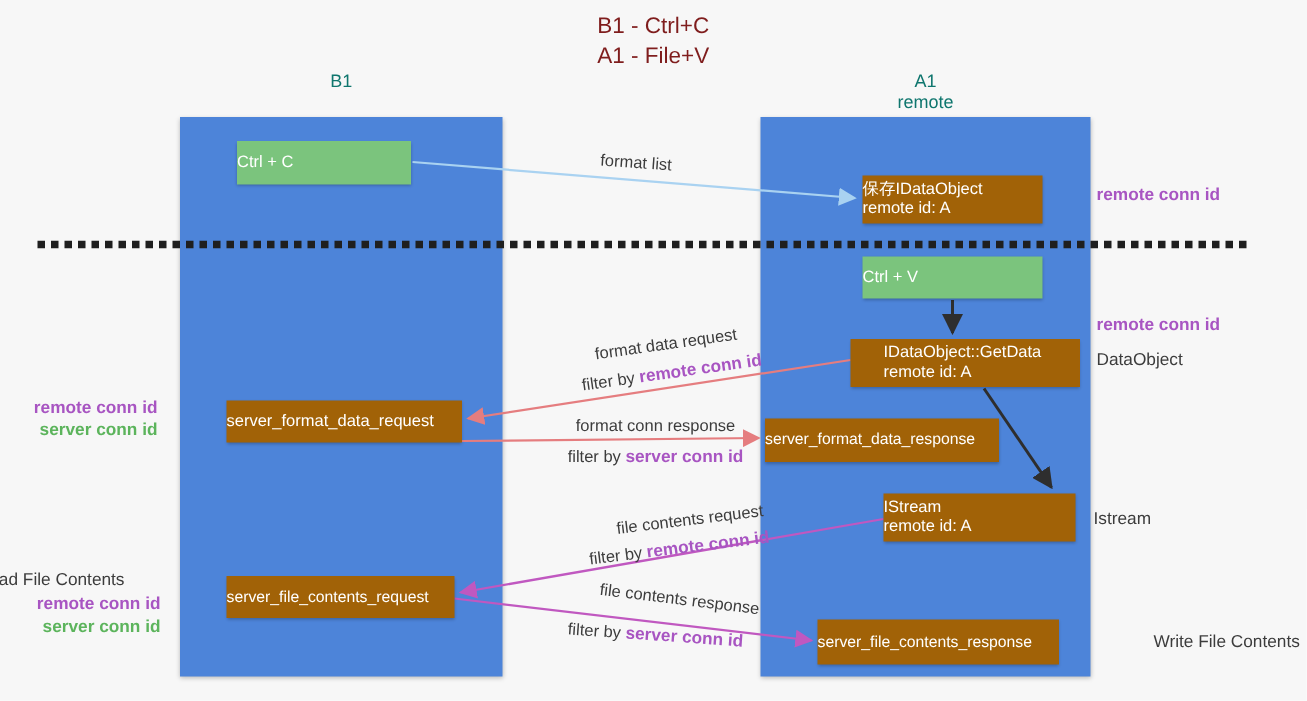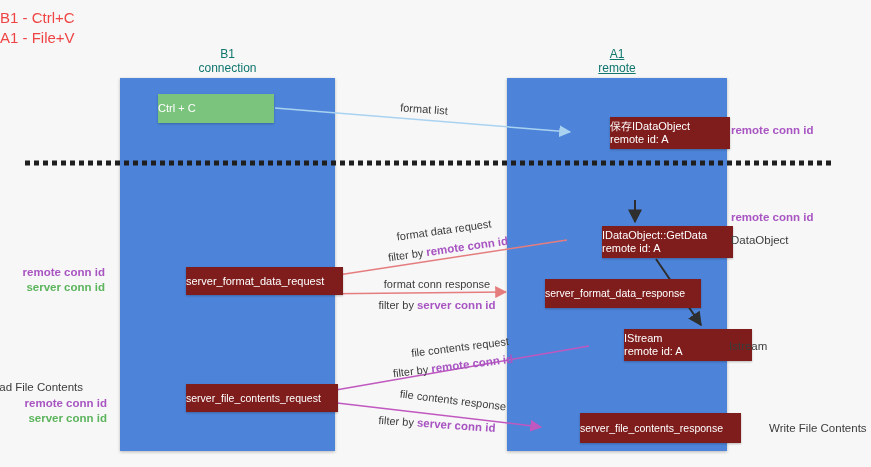--- a/index.html
+++ b/index.html
@@ -1,52 +1,51 @@
 <!DOCTYPE html>
 <html><head>
 <meta charset="utf-8">
 <style>
   html,body{margin:0;padding:0;}
   .canvas{
     position:relative;width:871px;height:467px;background:#f7f7f7;
     font-family:"Liberation Sans",sans-serif;overflow:hidden;
   }
-  .title{position:absolute;left:0;right:0;top:8px;text-align:left;
-    font-size:15px;color:#ef4444;line-height:20px;}
+  .title{position:absolute;left:0;right:0;top:8px;text-align:center;
+    font-size:15px;color:#7f1d1d;line-height:20px;}
   .col-header{position:absolute;top:47px;text-align:center;font-size:12px;
     color:#0f766e;line-height:14px;}
   .col{position:absolute;top:78px;height:373px;background:#4d84d9;
     box-shadow:0 1px 3px rgba(0,0,0,.25);}
   .overlay{position:absolute;left:0;top:0;width:871px;height:467px;pointer-events:none;}
   .node{position:absolute;display:flex;flex-direction:column;align-items:flex-start;
     justify-content:center;color:#fff;font-size:11px;line-height:13px;
     text-align:center;white-space:nowrap;box-shadow:0 1px 2px rgba(0,0,0,.25);}
   .node.green{background:#7bc47d;}
-  .node.orange{background:#7f1d1d;margin-left:35px;}
+  .node.orange{background:#a16207;}
   .elabel{position:absolute;font-size:11px;color:#3c3c3c;white-space:nowrap;}
   .ann{position:absolute;font-size:11.5px;color:#3c3c3c;white-space:nowrap;}
   .ann.r{text-align:right;}
   .purple{color:#a855c2;font-weight:bold;font-size:11.5px;}
   .greentxt{color:#5cb45c;font-weight:bold;font-size:11.5px;}
 </style>
 </head>
 <body>
 
 <div class="canvas">
 
   <div class="title">
     <div>B1 - Ctrl+C</div>
     <div>A1 - File+V</div>
   </div>
 
   <div class="col-header" style="left:120px;width:215px;">
     <div>B1</div>
-    <div>connection</div>
   </div>
-  <div class="col-header" style="left:507px;width:220px;text-decoration:underline;">
+  <div class="col-header" style="left:507px;width:220px;">
     <div>A1</div>
     <div>remote</div>
   </div>
 
   <div class="col" style="left:120px;width:215px;"></div>
   <div class="col" style="left:507px;width:220px;"></div>
 
   <svg class="overlay" viewBox="0 0 871 467">
     <defs>
       <marker id="ah-blue" viewBox="0 0 10 10" refX="9" refY="5" markerWidth="8" markerHeight="8" orient="auto">
@@ -82,22 +81,25 @@
 
   <div class="node green" style="left:158px;top:94px;width:116px;height:29px;">
     <span>Ctrl + C</span>
   </div>
 
   <div class="node orange" style="left:575px;top:117px;width:120px;height:32px;">
     <span>保存IDataObject</span>
     <span>remote id: A</span>
   </div>
 
+  <div class="node green" style="left:575px;top:171px;width:120px;height:28px;">
+    <span>Ctrl + V</span>
+  </div>
 
-  <div class="node orange" style="left:567px;top:226px;width:131px;height:32px;">
+  <div class="node orange" style="left:567px;top:226px;width:131px;height:32px;padding-left:22px;">
     <span>IDataObject::GetData</span>
     <span>remote id: A</span>
   </div>
 
   <div class="node orange" style="left:510px;top:279px;width:156px;height:29px;font-size:10.5px;">
     <span>server_format_data_response</span>
   </div>
 
   <div class="node orange" style="left:151px;top:267px;width:157px;height:28px;">
     <span>server_format_data_request</span>

